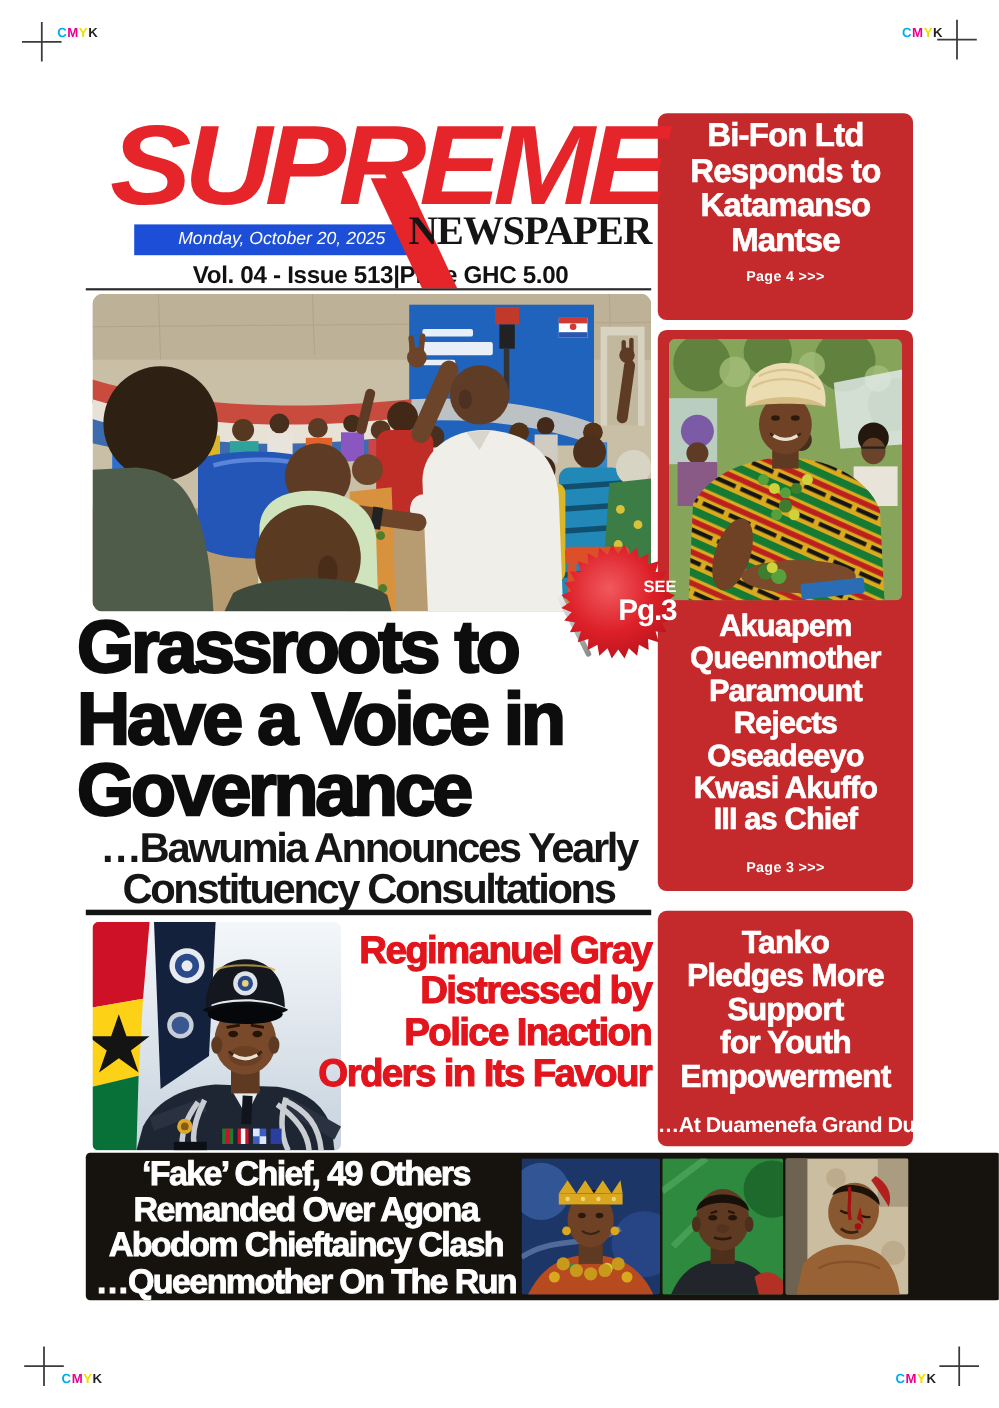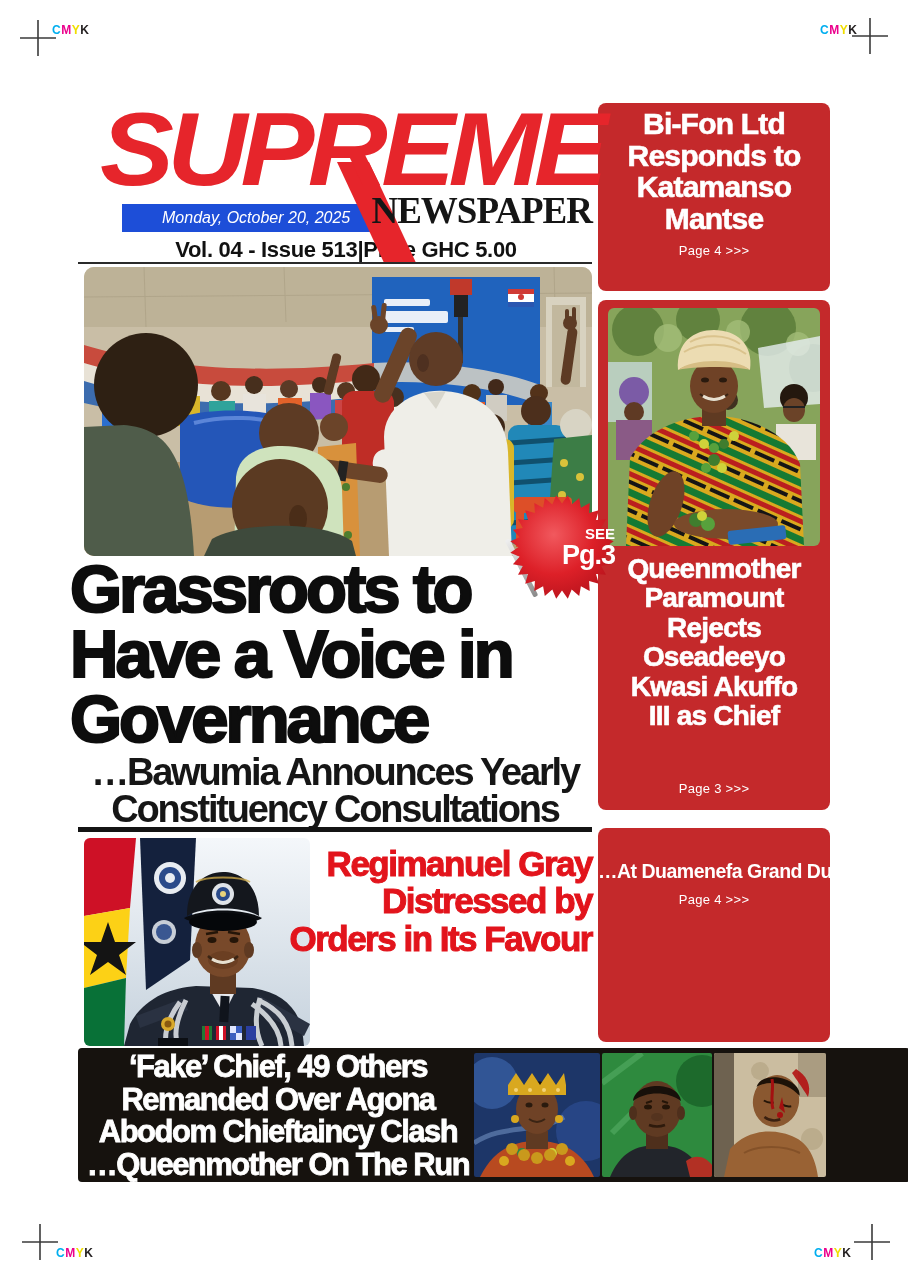--- a/index.html
+++ b/index.html
@@ -71,21 +71,21 @@
   .side-box .line{font-weight:bold;letter-spacing:-.8px;-webkit-text-stroke:.6px #fff;white-space:nowrap;}
   .box1{top:103px;height:188px;padding-top:5px;}
   .box1 .line{font-size:30px;line-height:1.05;}
   .box2{top:300px;height:510px;}
   .box2 .side-photo{position:absolute;left:10px;top:8px;width:212px;height:238px;border-radius:6px;}
   .box2 .lines{position:absolute;left:0;top:254px;width:100%;}
   .box2 .line{font-size:28px;line-height:1.05;}
   .box2 .page-ref{position:absolute;left:0;top:472px;width:100%;}
   .box3{top:828px;height:214px;padding-top:14px;}
   .box3 .line{font-size:29px;line-height:1.05;}
-  .page-ref{font-weight:normal;font-size:13px;margin-top:9px;letter-spacing:.3px;}
+  .page-ref{font-weight:bold;font-size:13px;margin-top:9px;letter-spacing:.3px;}
   .tagline{font-weight:bold;font-size:19.5px;letter-spacing:-.5px;margin-top:18px;white-space:nowrap;}
 
   
   .bottom-strip{position:absolute;left:78px;top:1048px;width:832px;height:134px;background:#16120e;
     border-radius:4px;}
   .strip-text{position:absolute;left:4px;top:3px;width:392px;text-align:center;}
   .strip-text .line{font-weight:bold;font-size:31px;line-height:1.05;color:#fff;
     letter-spacing:-1.5px;-webkit-text-stroke:.8px #fff;white-space:nowrap;}
   .strip-photos{position:absolute;left:396px;top:5px;height:124px;display:flex;gap:2px;}
   .strip-photos figure{height:124px;border-radius:2px;}
@@ -375,20 +375,21 @@
       <circle cx="139" cy="56" r="11" fill="#dfe3e8"></circle>
         <circle cx="139" cy="56" r="7" fill="#2a4a8a"></circle>
         <circle cx="139" cy="56" r="3" fill="#e8d27a"></circle>
       <path d="M112,44 C122,38 156,38 166,44" stroke="#caa84a" stroke-width="2" fill="none" opacity=".8"></path>
     </svg>
   </figure>
 
   <div class="police-headline">
       <div class="line">Regimanuel Gray</div>
       <div class="line">Distressed by</div>
+      <div class="line">Police Inaction</div>
       <div class="line">Orders in Its Favour</div>
     </div>
 
   <section class="side-box box1">
     <div>
         <div class="line">Bi-Fon Ltd</div>
         <div class="line">Responds to</div>
         <div class="line">Katamanso</div>
         <div class="line">Mantse</div>
       </div>
@@ -456,31 +457,39 @@
           </g>
         <path d="M70,62 C68,34 86,22 106,22 C128,22 146,36 142,62 C130,52 84,52 70,62 Z" fill="#ecdcb2"></path>
         <path d="M70,62 C84,50 130,50 142,62 C130,58 84,58 70,62 Z" fill="#d6bd84"></path>
         <g stroke="#d6bd84" stroke-width="2" opacity=".8" fill="none">
             <path d="M76,44 C92,34 122,34 138,46"></path>
             <path d="M82,34 C96,26 118,26 132,36"></path>
           </g>
       </svg>
     </figure>
     <div class="lines">
+        <div class="line">Akuapem</div>
         <div class="line">Queenmother</div>
         <div class="line">Paramount</div>
         <div class="line">Rejects</div>
         <div class="line">Oseadeeyo</div>
         <div class="line">Kwasi Akuffo</div>
         <div class="line">III as Chief</div>
       </div>
     <div class="page-ref">Page 3 &gt;&gt;&gt;</div>
   </section>
 
   <section class="side-box box3">
+    <div>
+        <div class="line">Tanko</div>
+        <div class="line">Pledges More</div>
+        <div class="line">Support</div>
+        <div class="line">for Youth</div>
+        <div class="line">Empowerment</div>
+      </div>
     <div class="tagline">…At Duamenefa Grand Durbar</div>
     <div class="page-ref">Page 4 &gt;&gt;&gt;</div>
   </section>
 
   <section class="bottom-strip">
     <div class="strip-text">
         <div class="line">‘Fake’ Chief, 49 Others</div>
         <div class="line">Remanded Over Agona</div>
         <div class="line">Abodom Chieftaincy Clash</div>
         <div class="line">…Queenmother On The Run</div>

